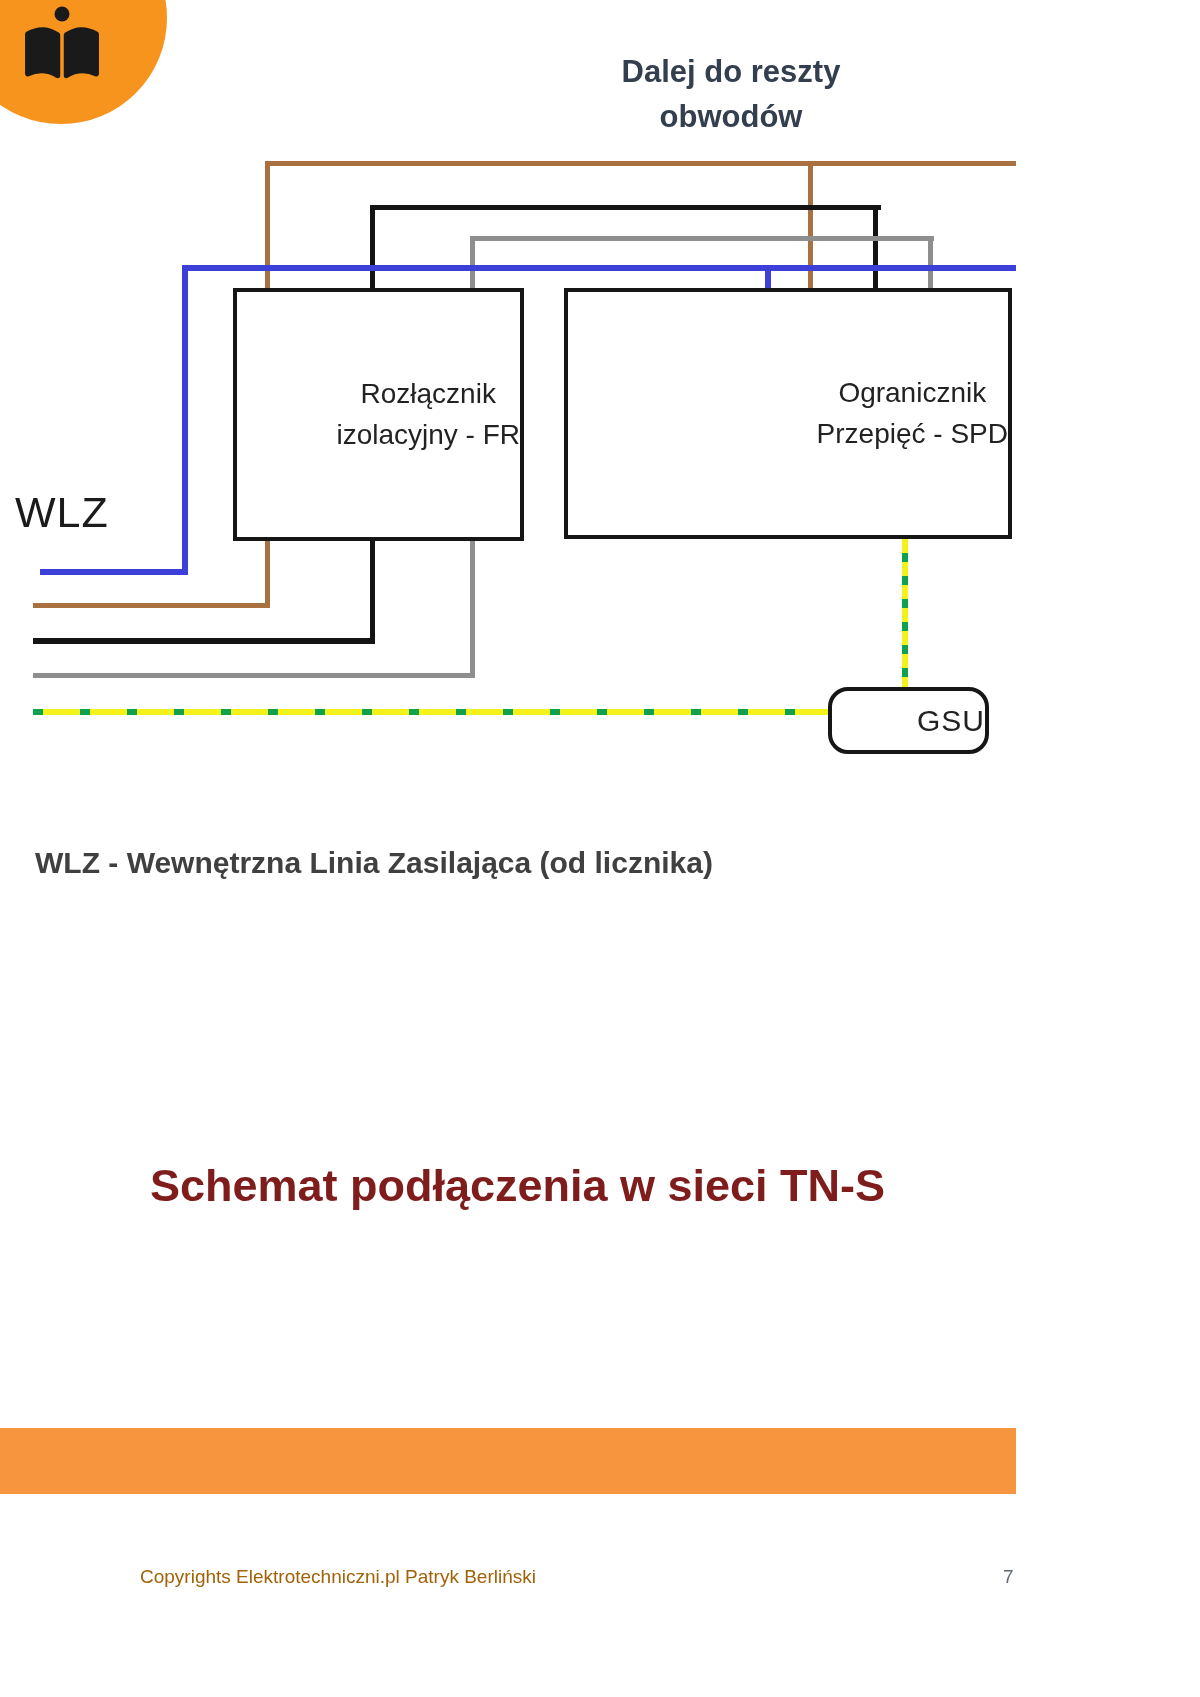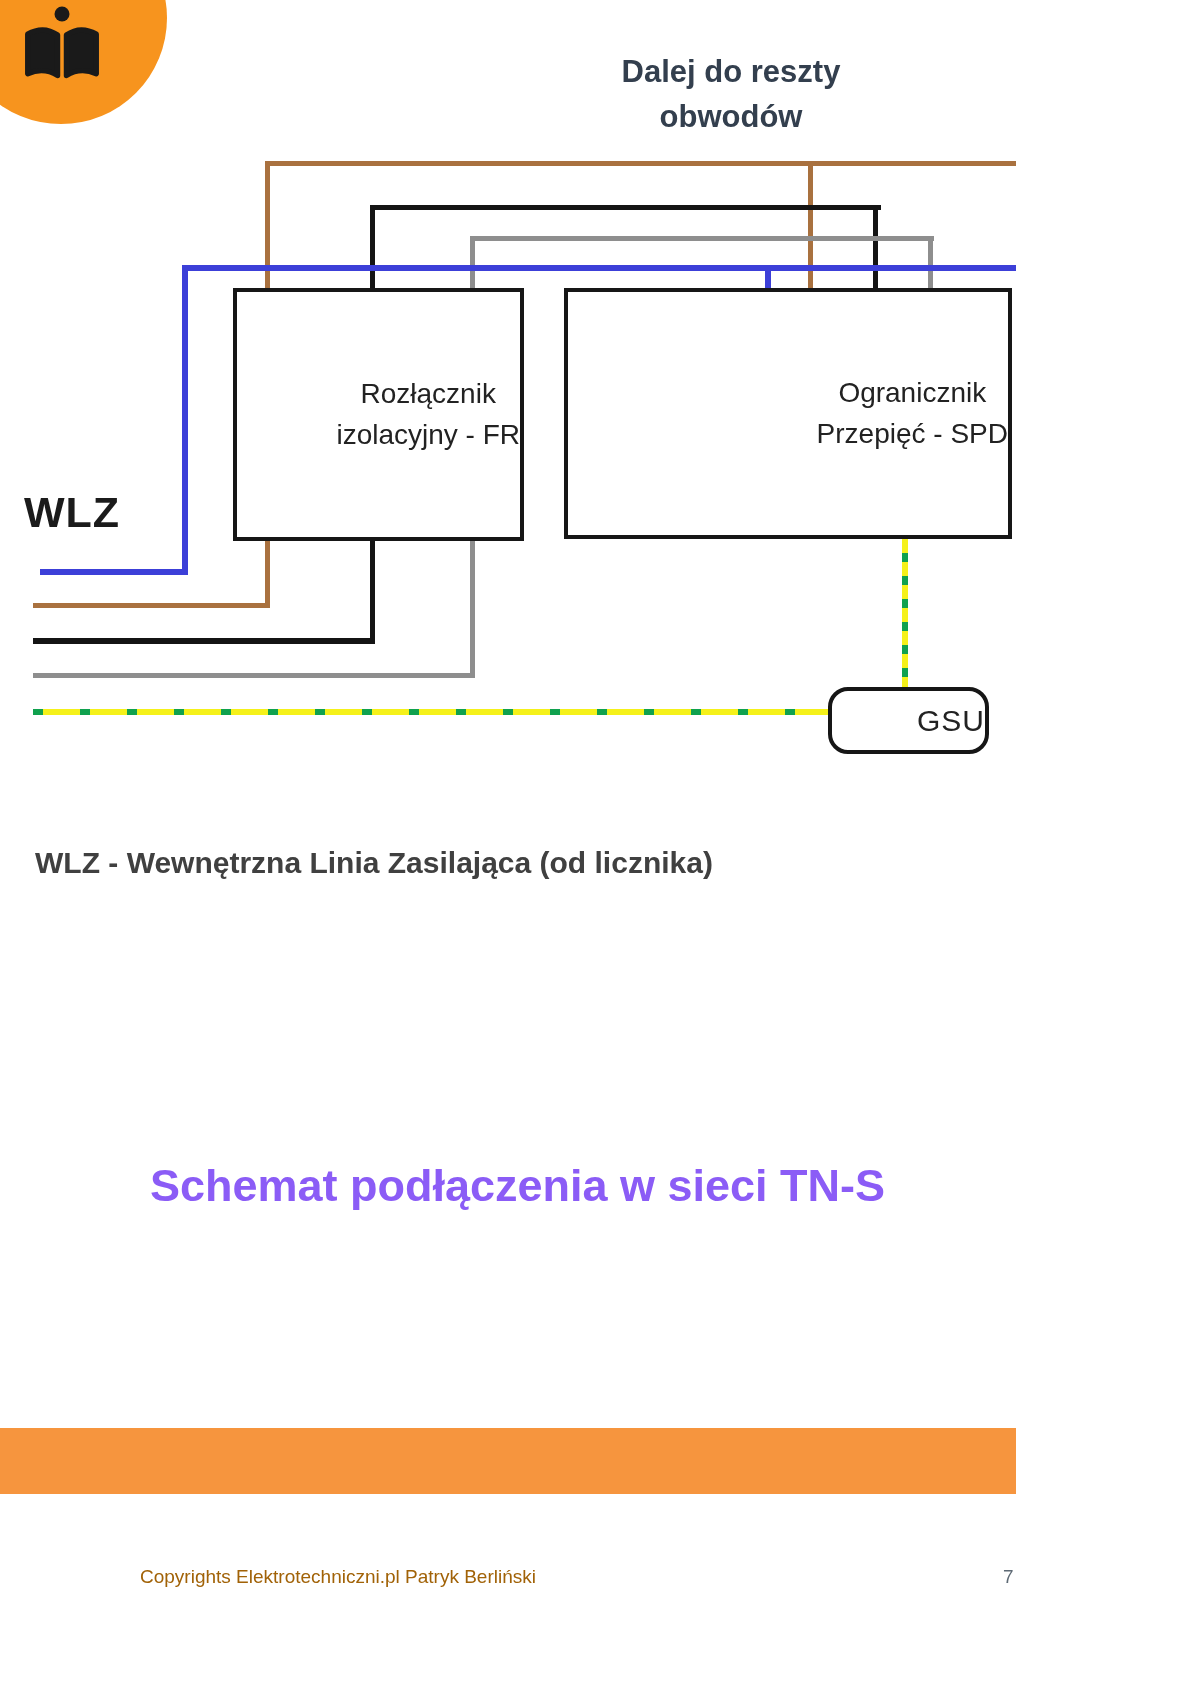--- a/index.html
+++ b/index.html
@@ -66,24 +66,23 @@
   }
   .dbox-fr  { left: 233px; top: 288px; width: 291px; height: 253px; }
   .dbox-spd { left: 520px; top: 288px; width: 448px; height: 251px; margin-left: 44px; }
   .dbox-gsu { left: 828px; top: 687px; width: 161px; height: 67px; font-size: 30px; letter-spacing: 1px; border-radius: 20px; }
   .dbox-label span { display: block; }
 
   .wlz-label {
     position: absolute;
     left: 15px; top: 488px;
     font-size: 43px;
-    font-weight: 700;
+    font-weight: 400;
     color: #1B1B1B;
     letter-spacing: 1px;
-    margin-left: 9px;
   }
 
   
   .legend-wlz {
     position: absolute;
     left: 35px; top: 846px;
     font-size: 30px;
     font-weight: 700;
     color: #404040;
   }
@@ -96,21 +95,21 @@
     color: #3E4856;
     line-height: 1.33;
   }
   .page-title {
     position: absolute;
     left: 0; top: 1160px;
     width: 1035px;
     text-align: center;
     font-size: 45px;
     font-weight: 700;
-    color: #8b5cf6;
+    color: #7f1d1d;
   }
 
   
   .footer-bar {
     position: absolute;
     left: 0; top: 1428px;
     width: 1200px; height: 66px;
     background: #F6953E;
   }
   .footer-copyright {

